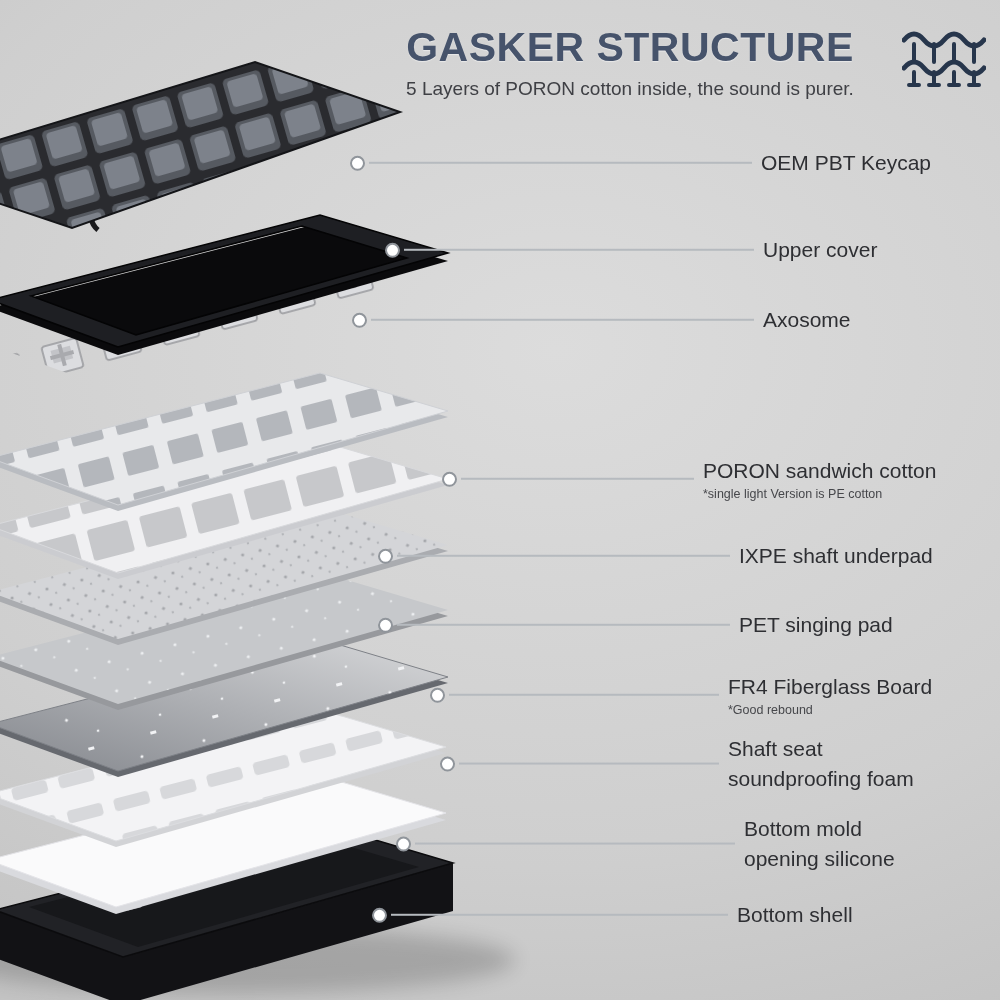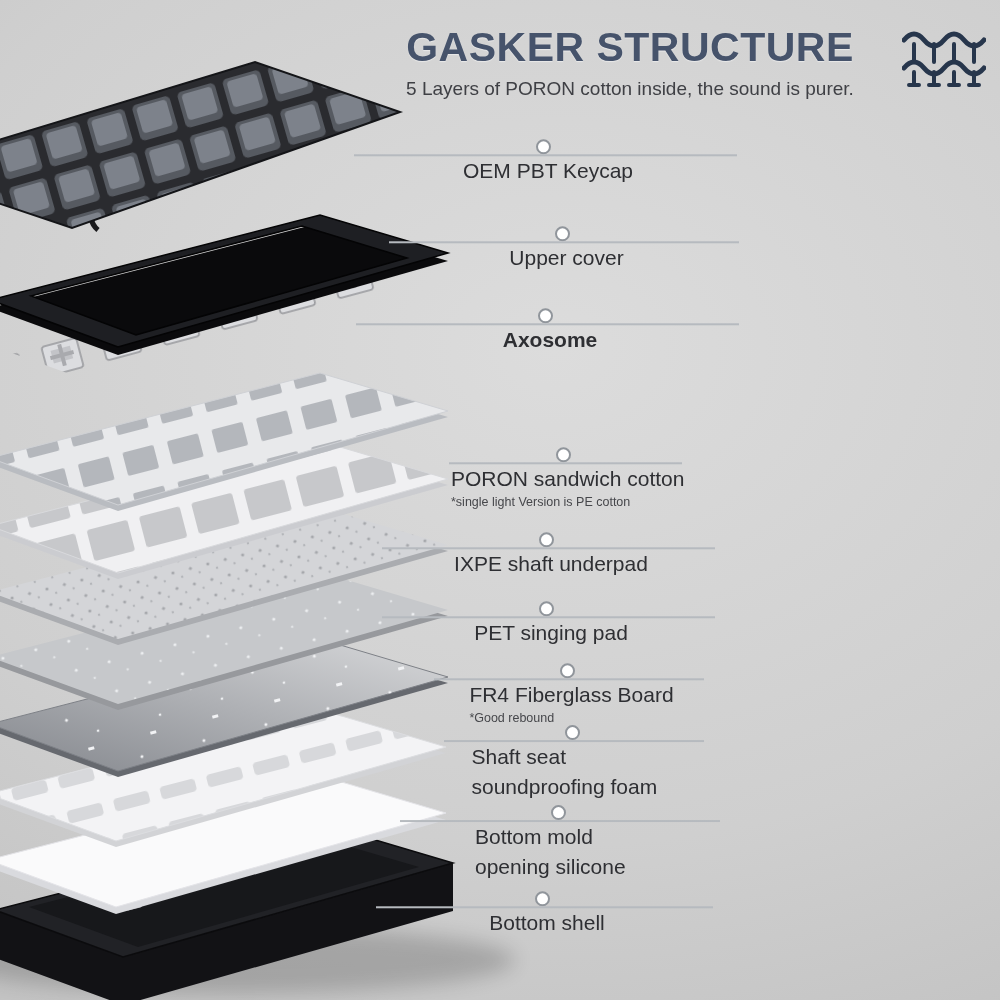--- a/index.html
+++ b/index.html
@@ -8,21 +8,21 @@
     background:radial-gradient(120% 90% at 55% 35%, #dcdcdc 0%, #cfcfcf 55%, #bdbdbd 100%);
     font-family:"Liberation Sans",sans-serif;
     padding-left:12px;
   }
   .stage{position:absolute;inset:0;width:1000px;height:1000px;}
   .header{position:absolute;left:390px;top:24px;width:480px;text-align:center;}
   .title{font-size:41px;font-weight:800;letter-spacing:.5px;color:#46536b;
          text-shadow:0 1px 1px rgba(255,255,255,.5);}
   .subtitle{font-size:19px;color:#3f4045;margin-top:7px;}
   .gasket-icon{position:absolute;right:26px;top:26px;}
-  .callout{position:absolute;display:flex;align-items:center;transform:translateY(-50%);flex-direction:column;}
+  .callout{position:absolute;display:flex;align-items:center;transform:translateY(-50%);}
   .dot{flex:0 0 auto;width:11px;height:11px;border:2.5px solid #90959b;background:#fff;border-radius:50%;}
   .cline{height:2px;background:#b6babf;margin-left:4px;flex:0 0 auto;}
   .lbl{padding-left:9px;color:#2e2f33;font-size:21px;line-height:1.45;}
   .lbl-note{display:block;font-size:12.5px;color:#46474b;margin-top:1px;line-height:1.2;}
 </style>
 </head>
 <body>
 
 <div class="canvas">
 
@@ -155,21 +155,21 @@
     <span class="cline" style="width:383px"></span>
     <div class="lbl"><span>OEM PBT Keycap</span></div>
   </div>
 
   <div class="callout" style="top:250px;left:385px;">
     <span class="dot"></span>
     <span class="cline" style="width:350px"></span>
     <div class="lbl"><span>Upper cover</span></div>
   </div>
 
-  <div class="callout" style="top:332px;left:352px;font-weight:bold;">
+  <div class="callout" style="top:320px;left:352px;">
     <span class="dot"></span>
     <span class="cline" style="width:383px"></span>
     <div class="lbl"><span>Axosome</span></div>
   </div>
 
 
   <div class="callout" style="top:479px;left:442px;">
     <span class="dot"></span>
     <span class="cline" style="width:233px"></span>
     <div class="lbl">

